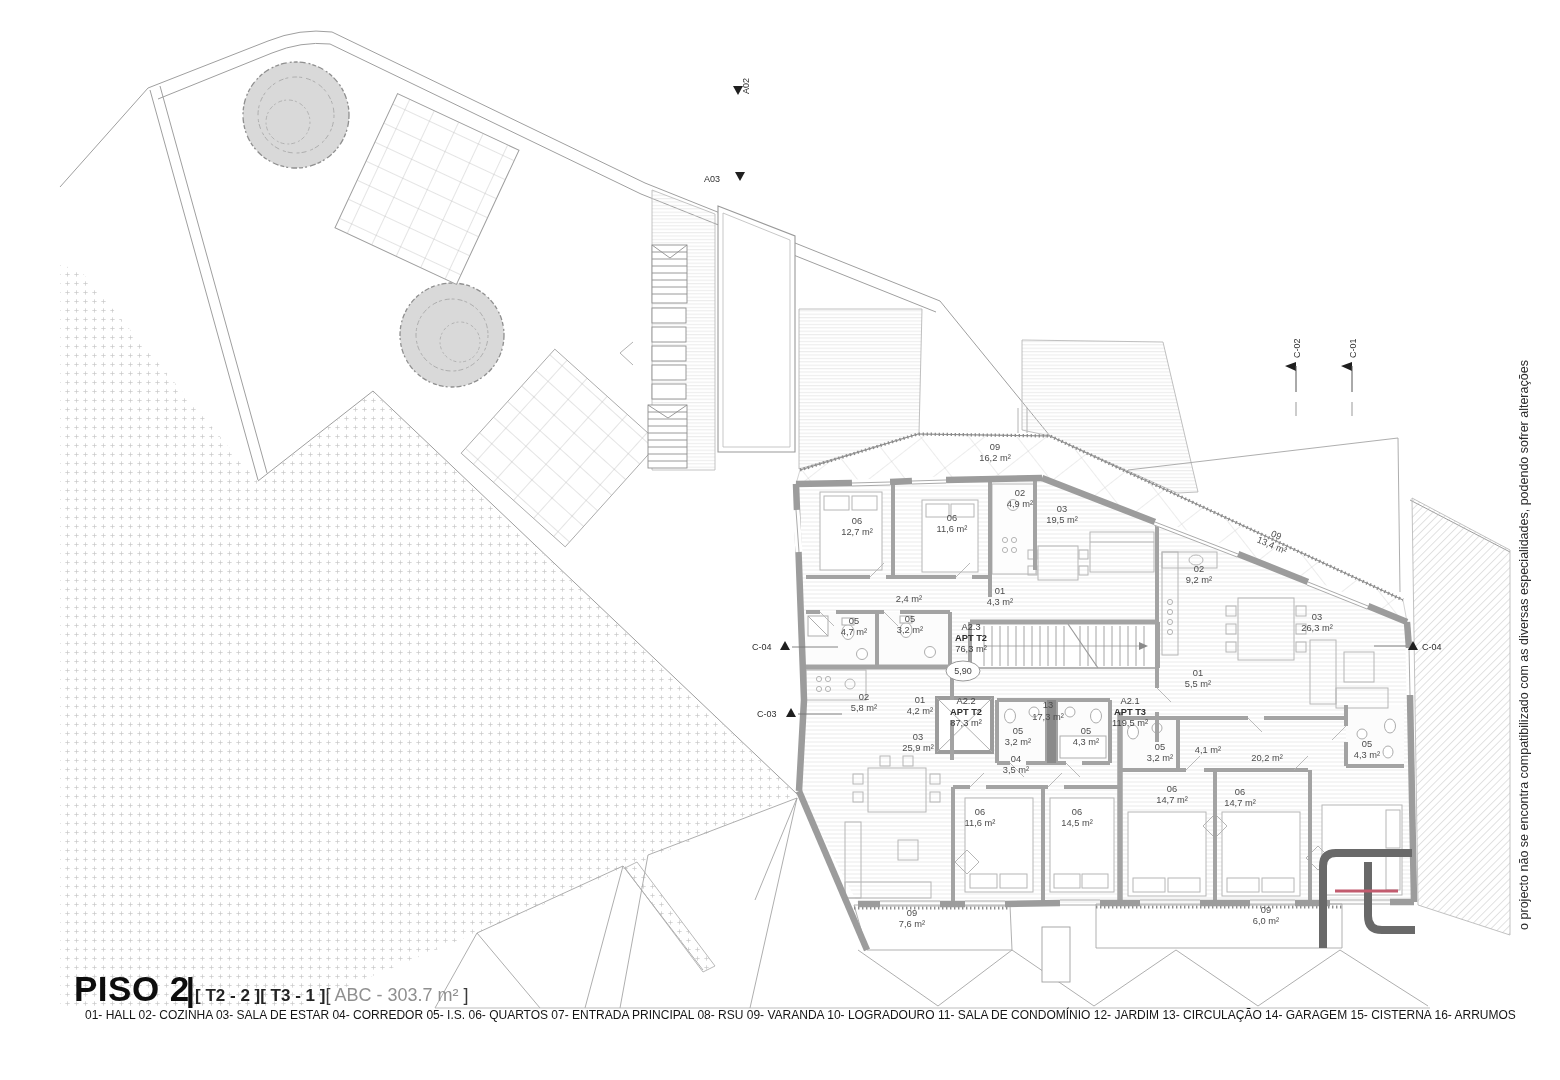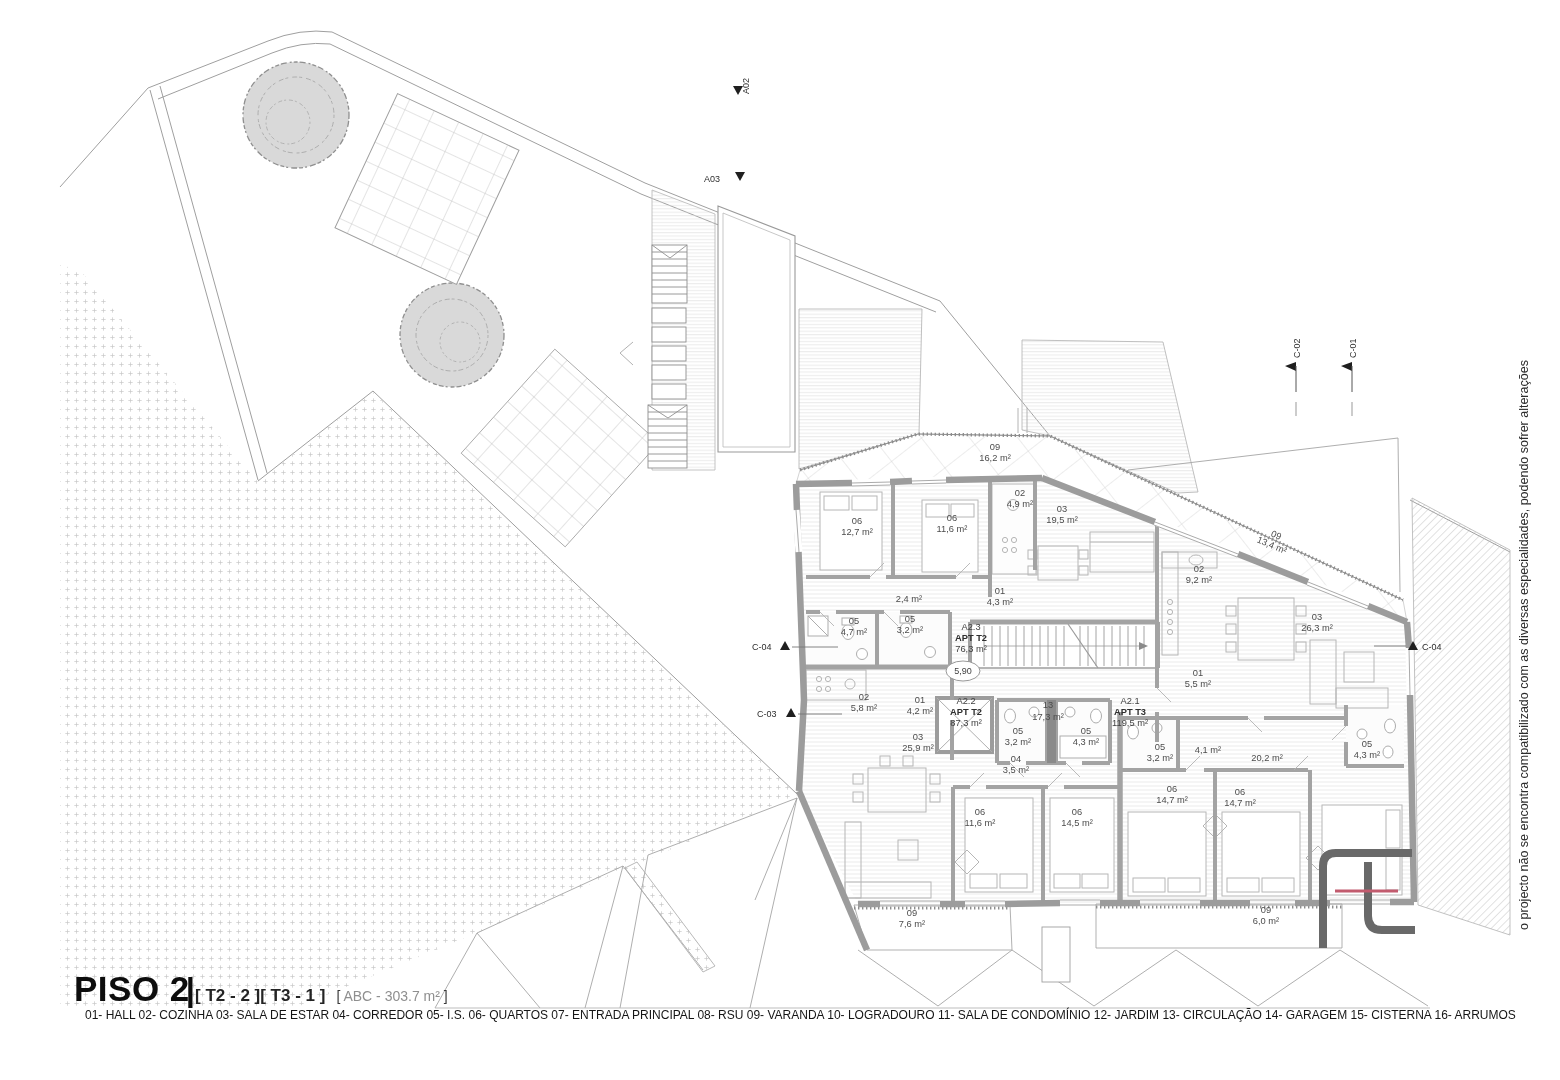--- a/index.html
+++ b/index.html
@@ -11,21 +11,21 @@
   .apt-code{font-size:9.3px;fill:#3f3f3f;text-anchor:middle;}
   .apt-type{font-size:9.3px;fill:#2f2f2f;font-weight:bold;text-anchor:middle;}
   .mk{font-size:9px;fill:#2e2e2e;}
   .lvl{font-size:9px;fill:#3f3f3f;text-anchor:middle;}
 
   .titleblock{position:absolute;left:74px;top:969px;display:flex;align-items:baseline;
               gap:0;white-space:nowrap;}
   .tb-main{font-size:35px;font-weight:bold;color:#0d0d0d;letter-spacing:0.5px;}
   .tb-sep{font-size:33px;font-weight:bold;color:#0d0d0d;margin-left:-4px;}
   .tb-tag{font-size:17px;color:#242424;font-weight:700;}
-  .tb-abc{font-size:14px;color:#3a3a3a;margin-left:11px;}
+  .tb-abc{font-size:18px;color:#3a3a3a;}
   .tb-abc .inner{color:#8f8f8f;}
   .legendline{position:absolute;left:85px;top:1008px;width:1420px;
               font-size:12px;color:#151515;letter-spacing:0px;white-space:nowrap;}
   .sidenote{position:absolute;left:1524px;top:645px;
             transform:translate(-50%,-50%) rotate(-90deg);
             white-space:nowrap;font-size:12.5px;color:#2b2b2b;}
 </style>
 </head>
 <body>
 

